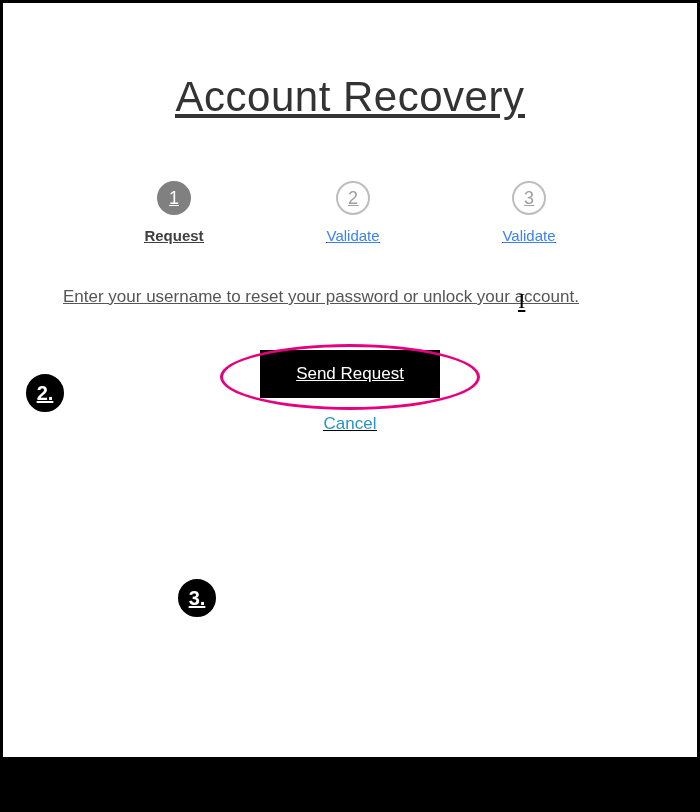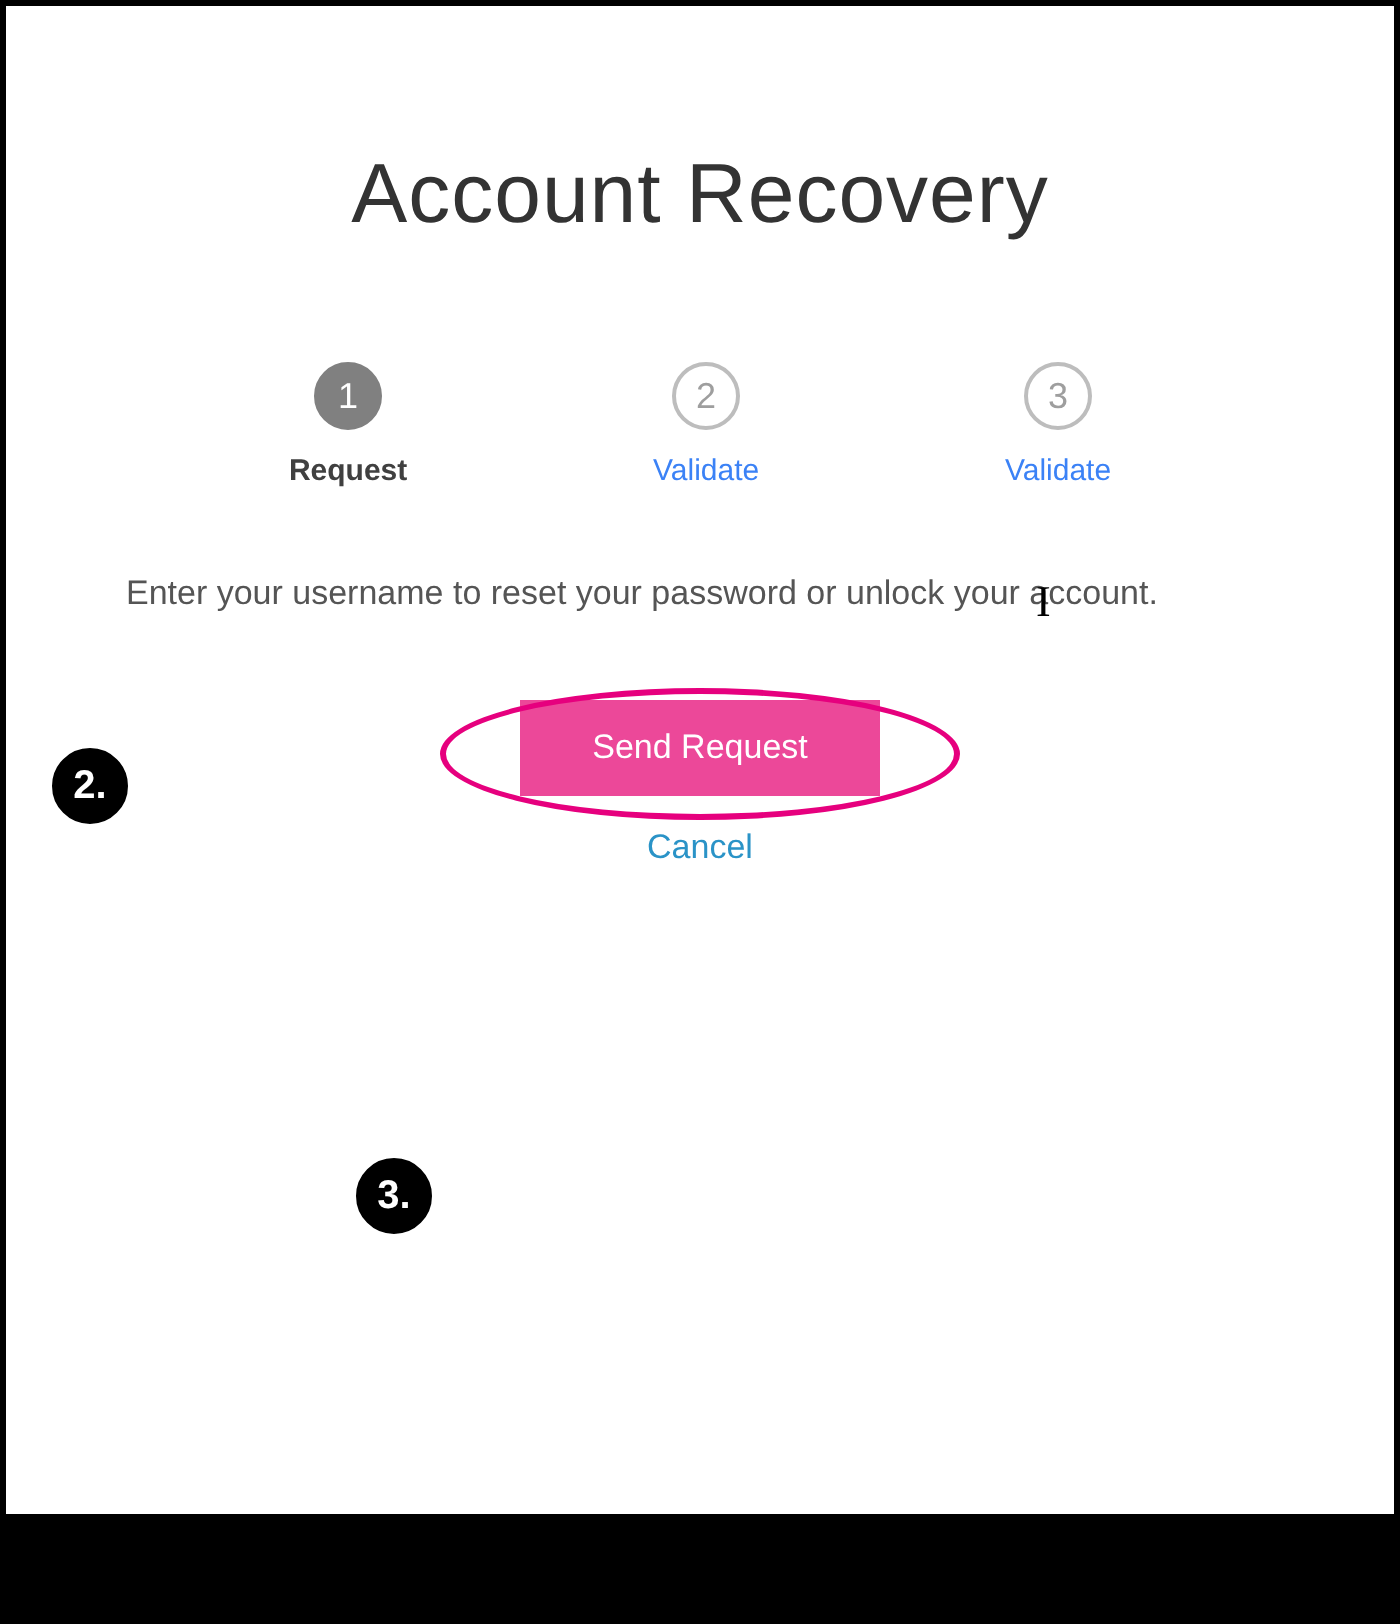--- a/index.html
+++ b/index.html
@@ -1,15 +1,15 @@
 <!DOCTYPE html>
 <html><head>
   <meta charset="utf-8">
   <style>
-    * { box-sizing: border-box; margin: 0; padding: 0; }
+    * { box-sizing: border-box; margin: 0; padding: 0; text-decoration: underline; }
     body {
       width: 700px;
       height: 812px;
       font-family: -apple-system, BlinkMacSystemFont, "Segoe UI", Arial, sans-serif;
       background: #fff;
       position: relative;
       border: 3px solid #000;
     }
     .content {
       padding: 40px 60px 0 60px;
@@ -117,21 +117,21 @@
       width: 260px;
       height: 66px;
       border: 3px solid #e6007e;
       border-radius: 50%;
       left: 50%;
       top: -6px;
       transform: translateX(-50%);
       pointer-events: none;
     }
     .primary-btn {
-      background: #ec4899;
+      background: #000000;
       color: #fff;
       border: none;
       padding: 14px 36px;
       font-size: 17px;
       cursor: pointer;
     }
     .cancel-link {
       display: block;
       margin-top: 16px;
       color: #2a93c7;

